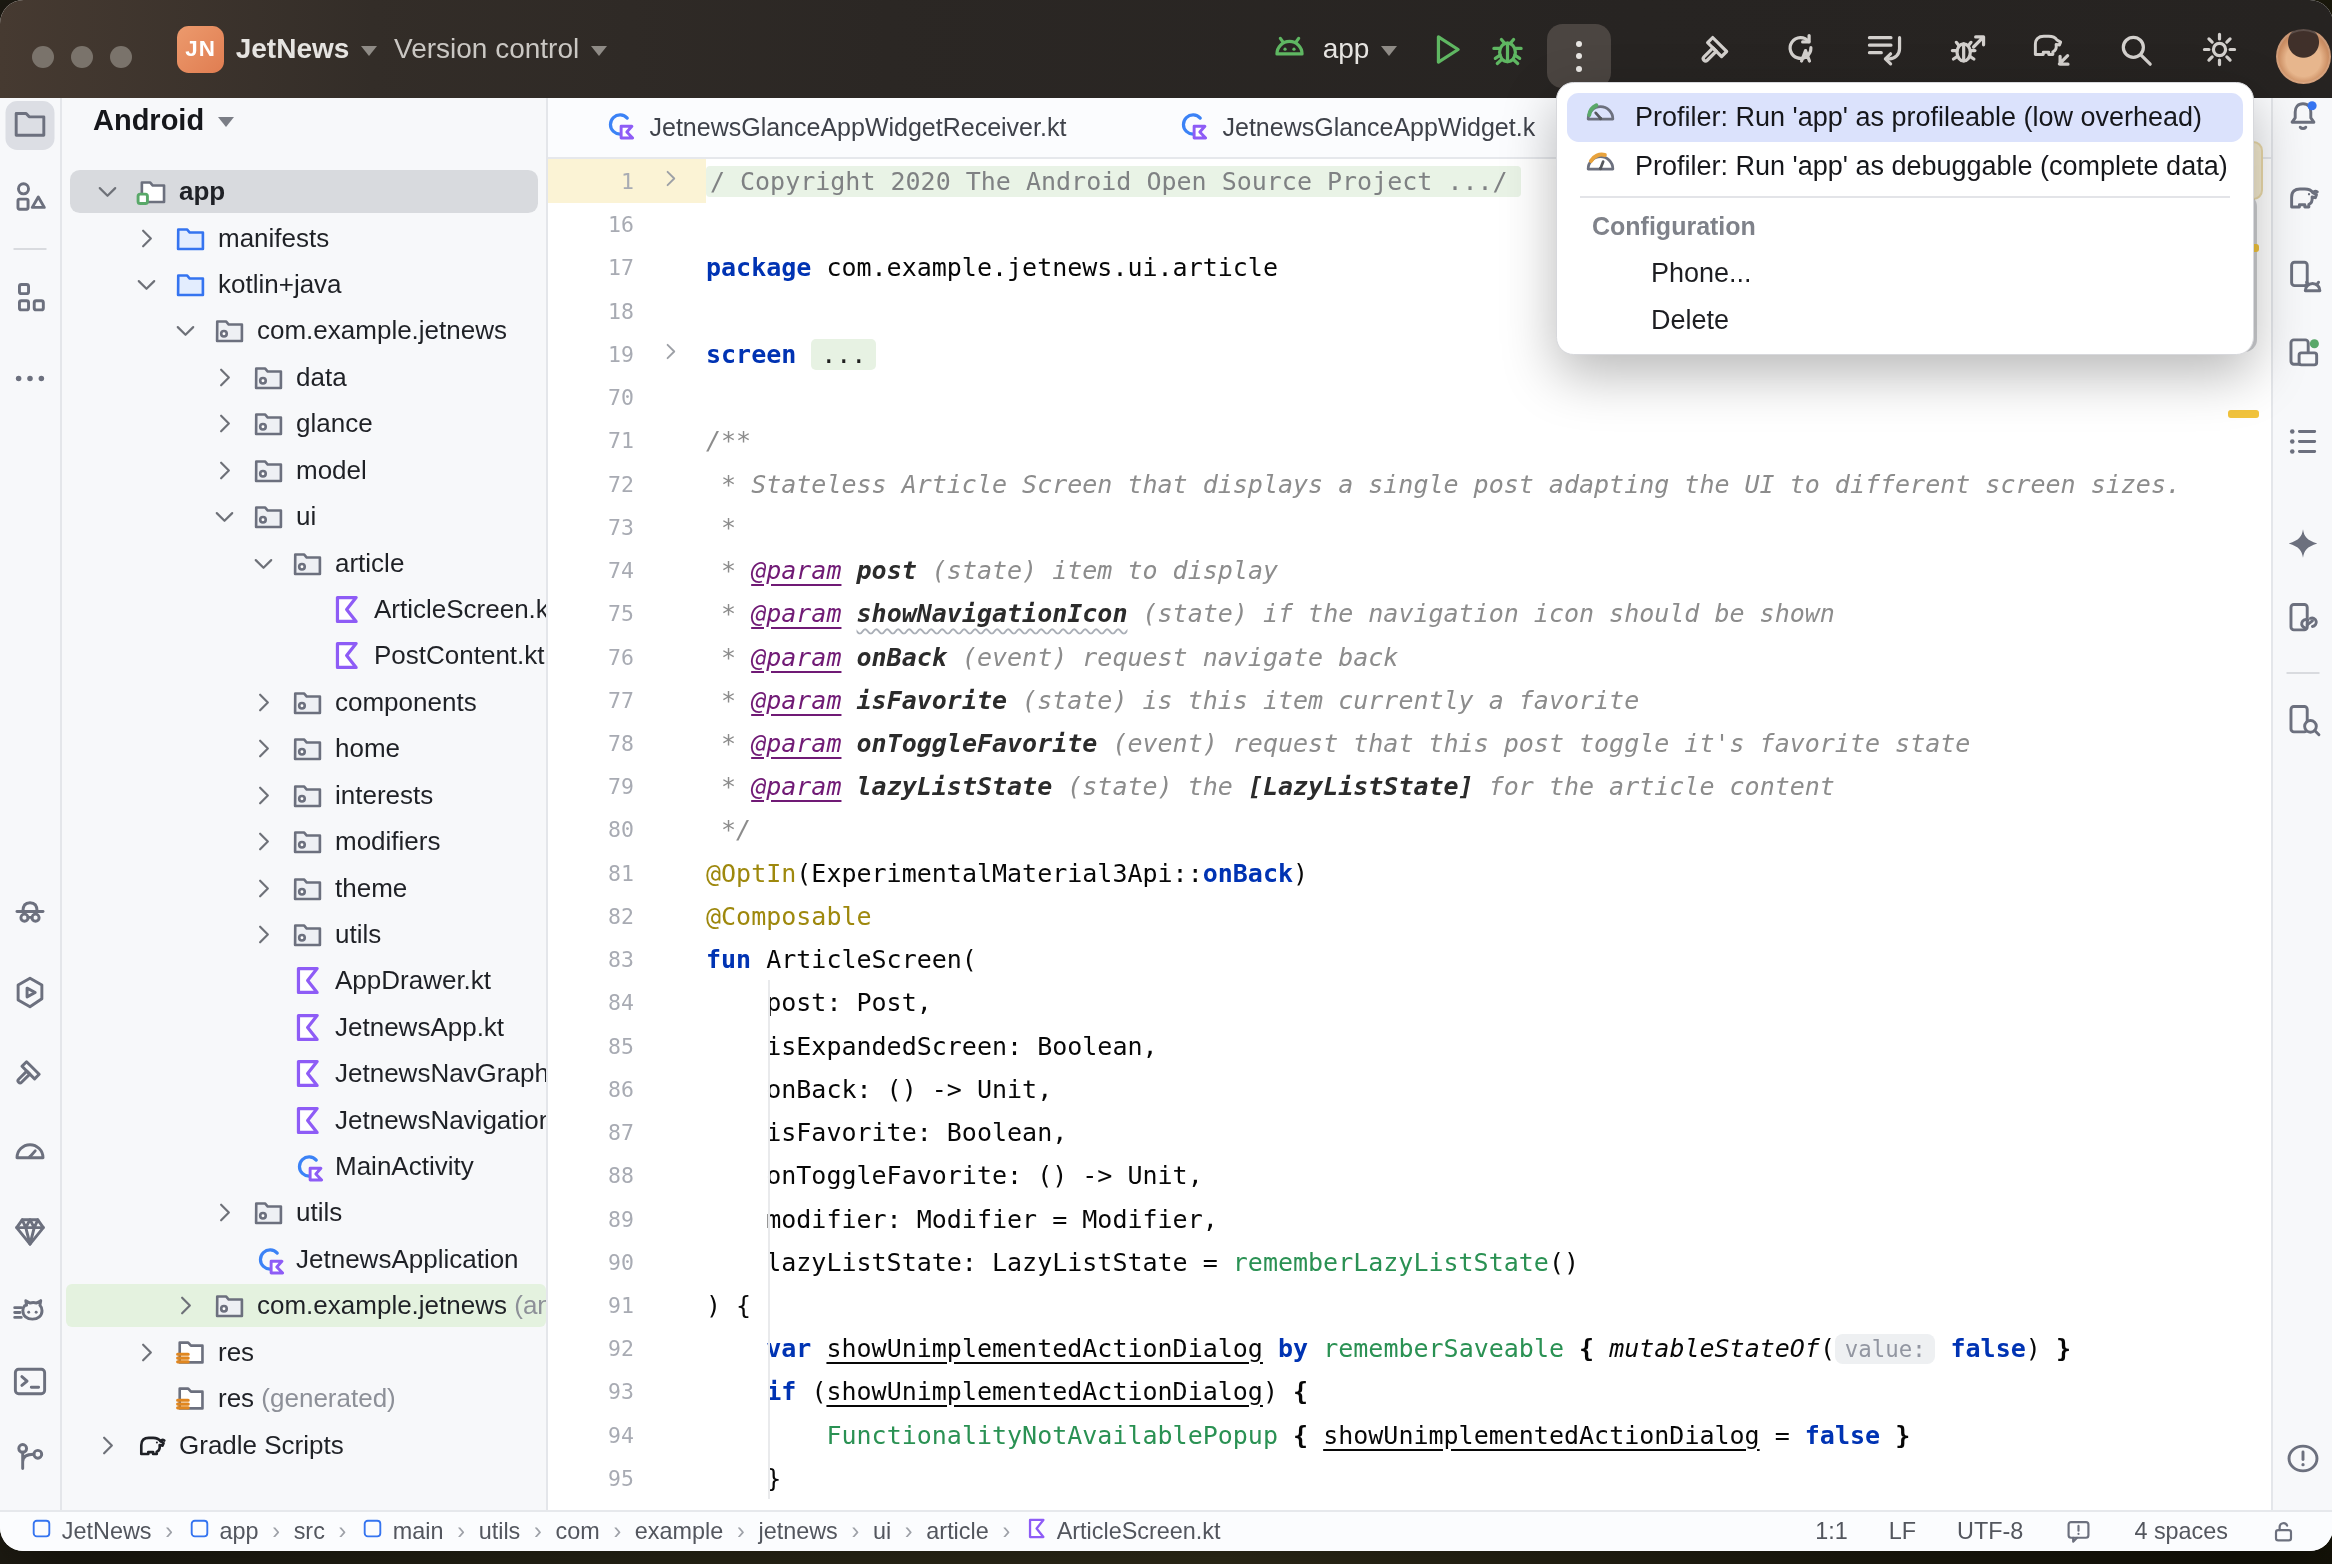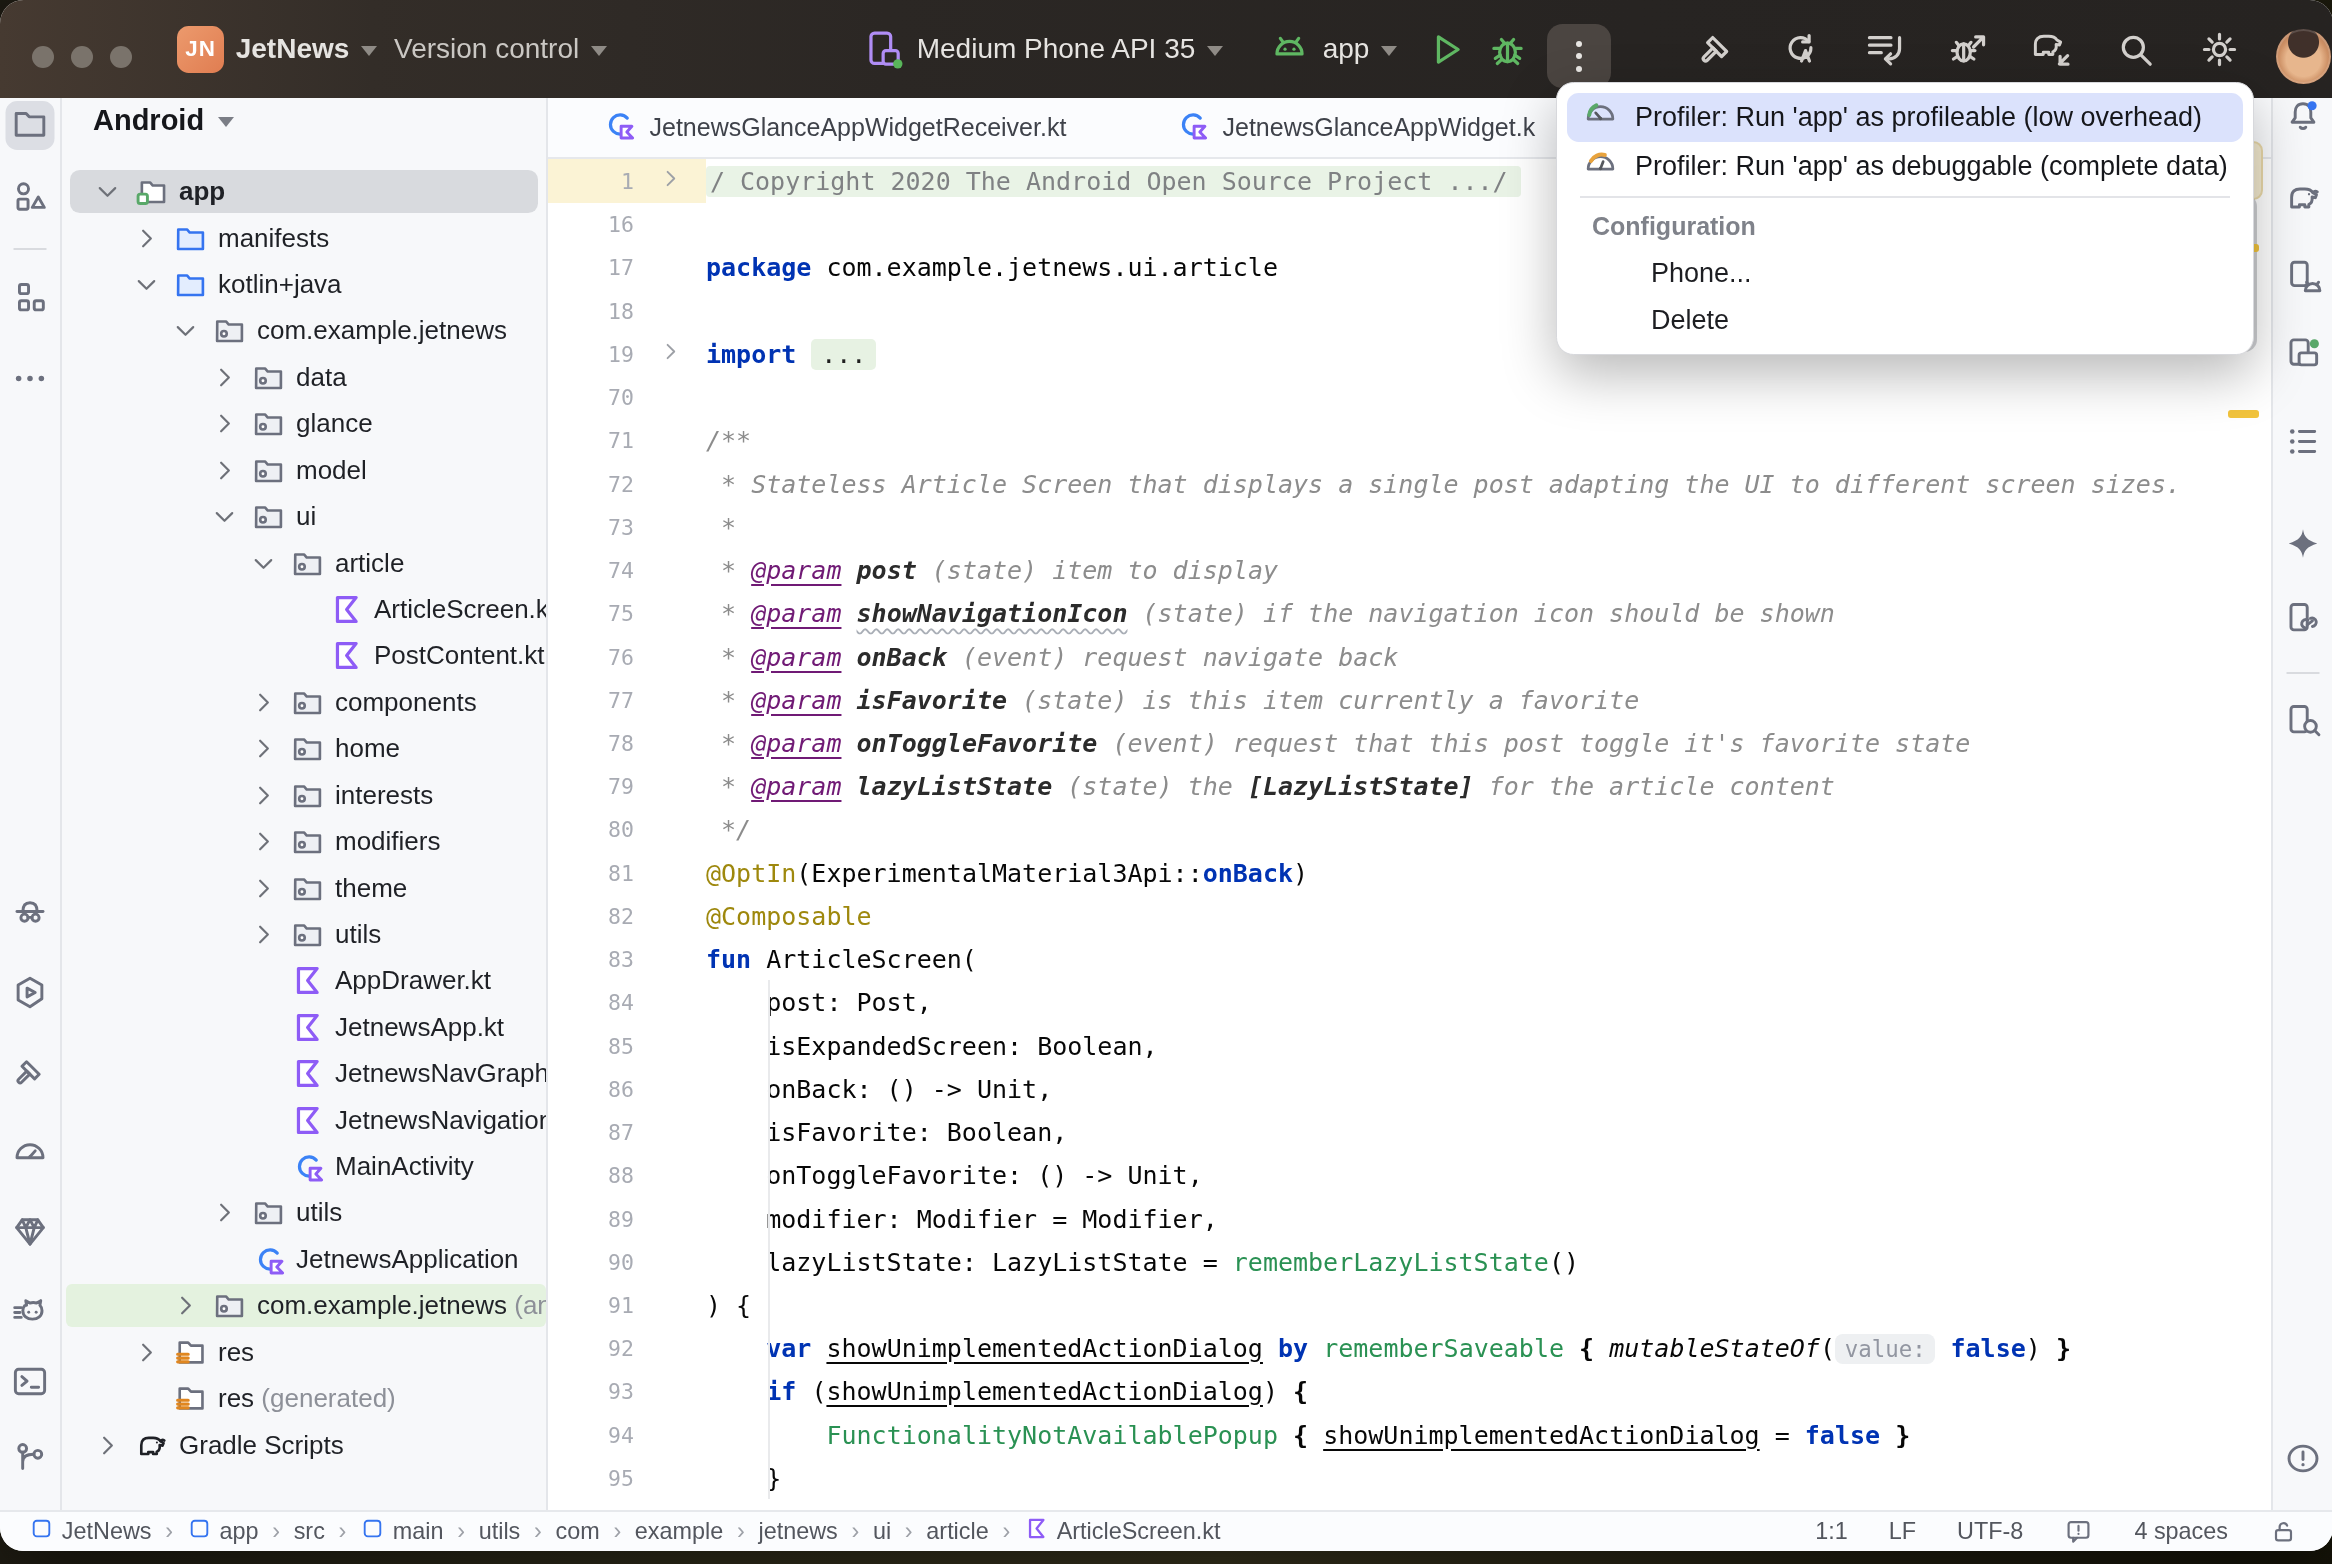--- a/index.html
+++ b/index.html
@@ -115,31 +115,20 @@
         <span class="logo">JN</span>
         <span class="tb-label" style="font-weight:600">JetNews</span>
         <span class="chev-dn"></span>
       </div>
 
       <div class="tb-item" style="left:394px;color:#cac7c3">
         <span class="tb-label">Version control</span>
         <span class="chev-dn"></span>
       </div>
 
-      <div class="tb-item" style="left:862px">
-        <span class="ti">
-            <svg viewBox="0 0 24 24" fill="none" stroke="currentColor" stroke-width="1.8" stroke-linecap="round" stroke-linejoin="round">
-              <rect x="5" y="2.8" width="11" height="17" rx="2" stroke="#b08df5"></rect>
-              <rect x="11.8" y="12.6" width="8.4" height="7.6" rx="1.6" fill="#2c2825" stroke="#b08df5"></rect>
-              <circle cx="20" cy="20" r="2.6" fill="#59b65a" stroke="none"></circle>
-            </svg>
-          </span>
-        <span class="tb-label">Medium Phone API 35</span>
-        <span class="chev-dn"></span>
-      </div>
 
       <div class="tb-item" style="left:1268px">
         <span class="ti" style="color:#5fb762">
             <svg viewBox="0 0 24 24" fill="none" stroke="currentColor" stroke-width="1.8" stroke-linecap="round" stroke-linejoin="round">
               <path d="M5 14.5a7 7 0 0 1 14 0z"></path>
               <path d="M8.2 7.6L6.9 5.8M15.8 7.6l1.3-1.8"></path>
               <circle cx="9.5" cy="11.8" r=".9" fill="currentColor" stroke="none"></circle>
               <circle cx="14.5" cy="11.8" r=".9" fill="currentColor" stroke="none"></circle>
             </svg>
           </span>
@@ -651,21 +640,21 @@
     <span class="foldcol"></span>
     <span class="ctxt"></span>
             </div>
             <div class="cl" style="top:175px">
     <span class="gut">19</span>
     <span class="foldcol">
                 <span><svg viewBox="0 0 24 24" fill="none" stroke="currentColor" stroke-width="1.8" stroke-linecap="round" stroke-linejoin="round">
                     <path d="M9.2 5.6l6.4 6.4-6.4 6.4"></path>
                   </svg></span>
               </span>
-    <span class="ctxt"><span class="tk-kw">import</span><span class="tk-p"> </span><span class="tk-fold">...</span></span>
+    <span class="ctxt"><span class="tk-kw">screen</span><span class="tk-p"> </span><span class="tk-fold">...</span></span>
             </div>
             <div class="cl" style="top:218px">
     <span class="gut">70</span>
     <span class="foldcol"></span>
     <span class="ctxt"></span>
             </div>
             <div class="cl" style="top:261px">
     <span class="gut">71</span>
     <span class="foldcol"></span>
     <span class="ctxt"><span class="tk-cm">/**</span></span>

